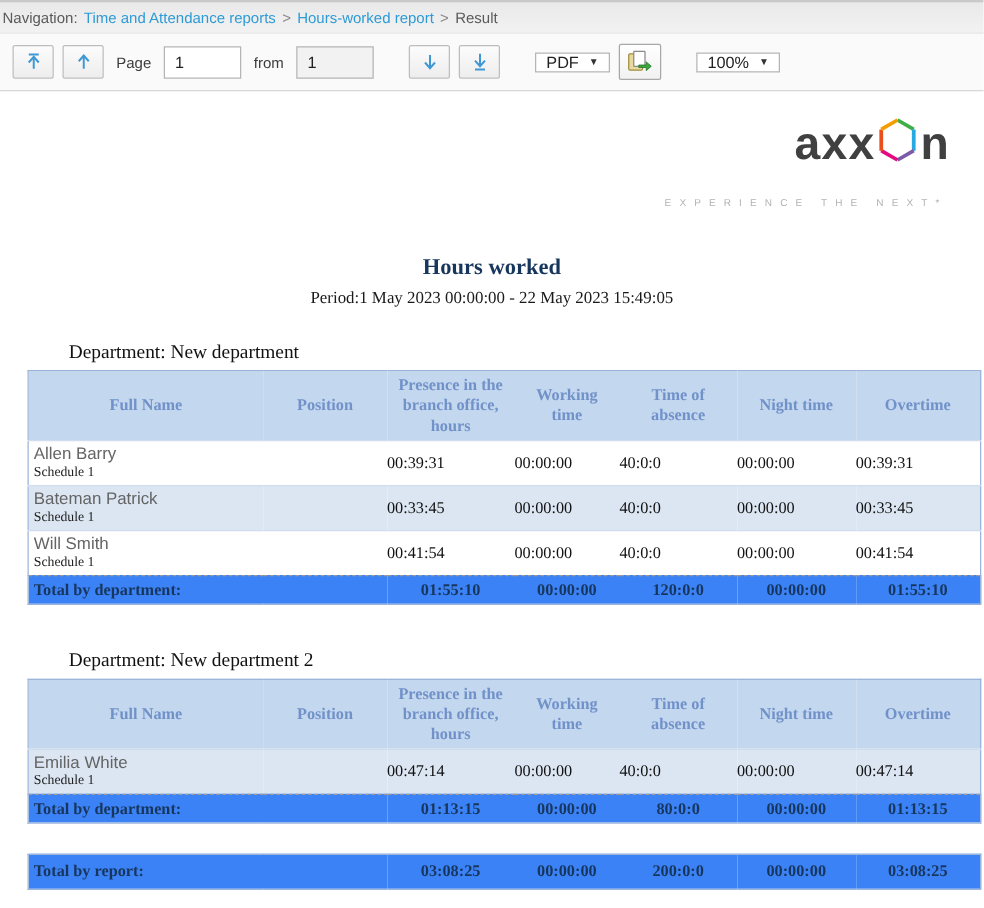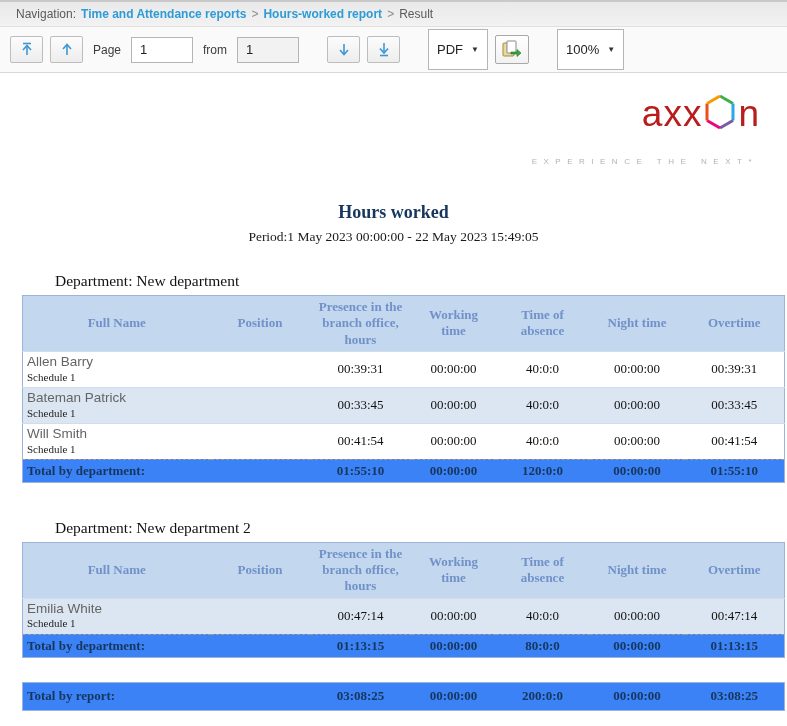--- a/index.html
+++ b/index.html
@@ -3,24 +3,24 @@
 <meta charset="utf-8">
 <style>
   * { box-sizing: border-box; margin: 0; padding: 0; }
   html,body { width: 787px; height: 726px; overflow: hidden; background:#fff;
     font-family: "Liberation Sans", sans-serif; }
 
   
   .navbar {
     height: 27px; background: linear-gradient(#e9e9e9, #f2f2f2);
     border-top: 2px solid #c9c9c9; border-bottom: 1px solid #e0e0e0;
-    display: flex; align-items: center; padding-left: 16px;
+    display: flex; align-items: center; padding-left: 2px;
     font-size: 12px; color: #5a5a5a; gap: 5px;
   }
-  .navbar a { color: #2e9bd6; font-weight: bold; text-decoration: none; cursor: pointer; }
+  .navbar a { color: #2e9bd6; font-weight: normal; text-decoration: none; cursor: pointer; }
   .navbar .sep { color: #8a8a8a; }
 
   
   .toolbar {
     height: 46px; background: #fafafa; border-bottom: 1px solid #d8d8d8;
     display: flex; align-items: center; padding: 0 10px; gap: 7px;
     font-size: 12px; color: #444;
   }
   .tb-btn {
     width: 33px; height: 27px; background: linear-gradient(#fcfcfc,#ededed);
@@ -28,36 +28,36 @@
     display: flex; align-items: center; justify-content: center; cursor: pointer;
   }
   .tb-btn svg { display: block; }
   .tb-label { margin: 16px 3px; color: #3c3c3c; }
   .tb-input {
     width: 62px; height: 26px; border: 1px solid #b5b5b5; background: #fff;
     font-size: 13px; padding: 0 8px; color: #222; font-family: "Liberation Sans", sans-serif;
   }
   .tb-input.second { background: #f2f2f2; }
   .tb-select {
-    height: 41px; border: 1px solid #b5b5b5; background: #fff;
+    height: 16px; border: 1px solid #b5b5b5; background: #fff;
     display: flex; align-items: center; gap: 8px; padding: 0 8px;
     font-size: 13px; color: #222; cursor: pointer;
   }
   .chev { font-size: 8px; color: #333; }
   .export-btn {
     width: 34px; height: 29px; border: 1px solid #a8a8a8; border-radius: 2px;
     background: linear-gradient(#ffffff,#f1f1f1);
     display: flex; align-items: center; justify-content: center; cursor: pointer;
   }
   .gap-lg { width: 14px; }
 
   
   .logo-wrap { margin: 20px 27px 0 0; display: flex; flex-direction: column; align-items: flex-end; }
   .logo-line { display: flex; align-items: center; }
-  .logo-axx, .logo-n { font-size: 37px; color: #b91c1c; letter-spacing: 1px; font-weight: 400; }
+  .logo-axx, .logo-n { font-size: 37px; color: #404040; letter-spacing: 1px; font-weight: 700; }
   .logo-soft { font-size: 37px; color: #a6abb0; letter-spacing: 2px; font-weight: 400; }
   .logo-hex { margin: 0 1px; }
   .logo-tagline { font-size: 8px; letter-spacing: 6.5px; color: #b3b3b3; margin-top: 22px; margin-right: 2px; }
 
   
   .report-title {
     text-align: center; margin-top: 36px;
     font-family: "Liberation Serif", serif; font-weight: bold;
     font-size: 18px; color: #17365d;
   }
@@ -77,21 +77,21 @@
     background: #c3d7ee; color: #7191c9;
     font-family: "Liberation Serif", serif; font-weight: bold; font-size: 13px;
     text-align: center; vertical-align: middle; padding: 3px 6px; line-height: 1.25;
     height: 50px;
   }
   td.name-cell { padding: 2px 0 1px 4px; vertical-align: top; }
   .emp-name { font-family: "Liberation Sans", sans-serif; font-size: 13.5px; color: #646464; line-height: 1.25; }
   .emp-sched { font-family: "Liberation Serif", serif; font-size: 11px; color: #222; line-height: 1.2; }
   td.val-cell {
     font-family: "Liberation Serif", serif; font-size: 13px; color: #111;
-    text-align: center; vertical-align: middle;
+    text-align: left; vertical-align: middle;
   }
   tr.data-row { height: 36px; border-top: 1px solid #cfdded; }
   tr.data-row.alt { background: #dce6f2; }
   tr.total-row {
     height: 23px; background: #3b82f6; border-top: 1px dashed #9a9a9a;
   }
   tr.total-row td {
     font-family: "Liberation Serif", serif; font-weight: bold; font-size: 13px; color: #17365d;
     vertical-align: middle;
   }

